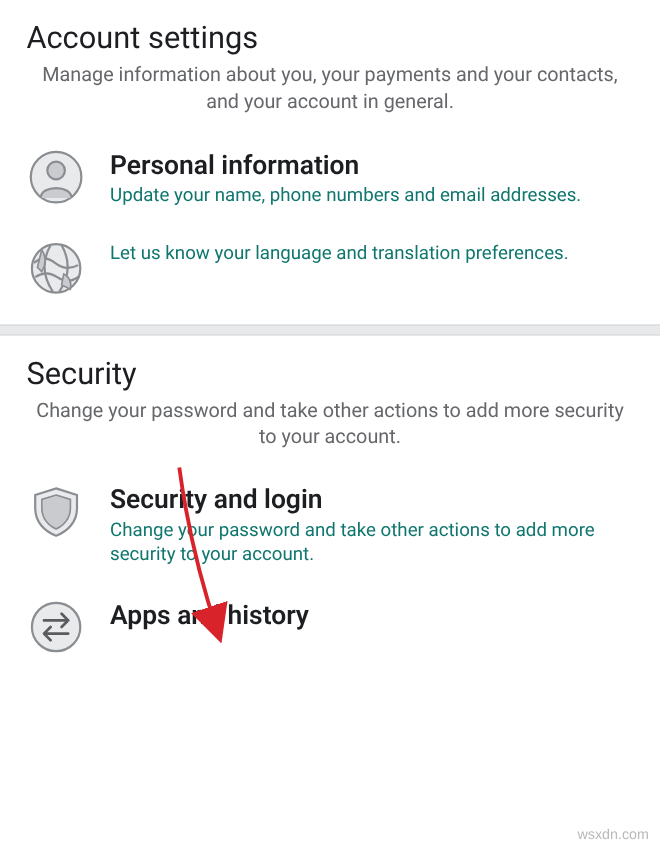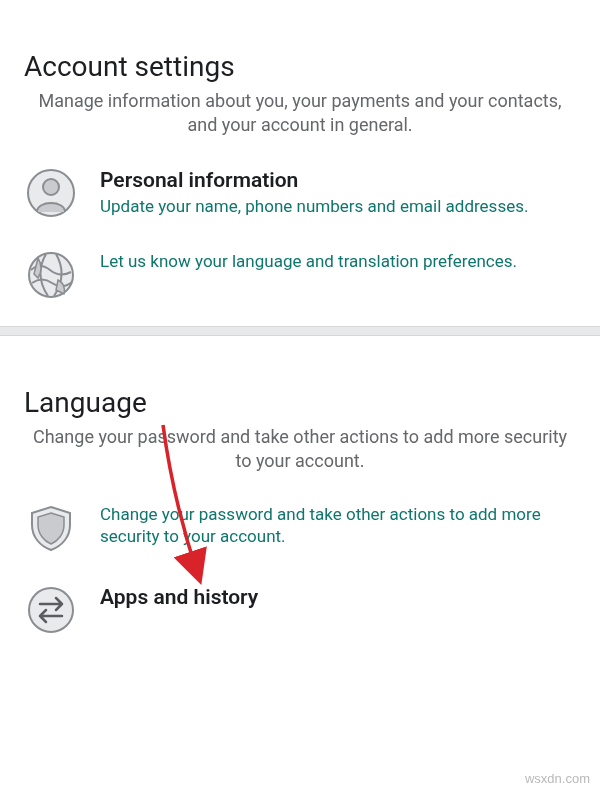--- a/index.html
+++ b/index.html
@@ -16,21 +16,20 @@
       overflow: hidden;
     }
     .section {
       padding: 18px 24px 10px 24px;
     }
     .section-title {
       font-size: 28px;
       font-weight: 400;
       color: #1c1e21;
       margin-bottom: 6px;
-      margin-top: 32px;
     }
     .section-subtitle {
       font-size: 18px;
       color: #65676b;
       line-height: 1.35;
       margin-bottom: 14px;
       text-align: center;
     }
     .item {
       display: flex;
@@ -45,21 +44,21 @@
       display: flex;
       align-items: center;
       justify-content: center;
       margin-right: 22px;
     }
     .item-text {
       flex: 1;
       padding-top: 2px;
     }
     .item-title {
-      font-size: 21px;
+      font-size: 24px;
       font-weight: 600;
       color: #1c1e21;
       margin-bottom: 3px;
     }
     .item-desc {
       font-size: 17px;
       color: #0f766e;
       line-height: 1.3;
     }
     .divider {
@@ -71,21 +70,21 @@
     svg {
       width: 50px;
       height: 50px;
     }
     .arrow {
       position: absolute;
       pointer-events: none;
     }
     .watermark {
       position: absolute;
-      bottom: 2px;
+      bottom: 22px;
       right: 10px;
       font-size: 13px;
       color: #b9b9b9;
       font-family: Arial, sans-serif;
     }
   </style>
 </head>
 <body>
 
 <div class="section">
@@ -121,31 +120,32 @@
     <div class="item-text">
       <div class="item-desc">Let us know your language and translation preferences.</div>
     </div>
   </div>
 
 </div>
 
 <div class="divider"></div>
 
 <div class="section">
-  <h1 class="section-title">Language</h1>
+  <h1 class="section-title">Security</h1>
   <p class="section-subtitle">Change your password and take other actions to add more security to your account.</p>
 
   <div class="item">
     <div class="icon-wrap">
       <svg viewBox="0 0 50 50">
         <path d="M25 4 L44 10 L44 22 C44 34 36 43 25 47 C14 43 6 34 6 22 L6 10 Z" fill="#e9eaec" stroke="#8a8d91" stroke-width="2"></path>
         <path d="M25 10 L38 14 L38 22 C38 31 32 38 25 41 C18 38 12 31 12 22 L12 14 Z" fill="#c9cbcf" stroke="#8a8d91" stroke-width="1.5"></path>
       </svg>
     </div>
     <div class="item-text">
+      <div class="item-title">Security and login</div>
       <div class="item-desc">Change your password and take other actions to add more security to your account.</div>
     </div>
   </div>
 
   <div class="item">
     <div class="icon-wrap">
       <svg viewBox="0 0 50 50">
         <circle cx="25" cy="25" r="22" fill="#e9eaec" stroke="#8a8d91" stroke-width="2"></circle>
         <path d="M14 19 L36 19 M30 13 L36 19 L30 25" fill="none" stroke="#5a5c60" stroke-width="2.5" stroke-linecap="round" stroke-linejoin="round"></path>
         <path d="M36 31 L14 31 M20 25 L14 31 L20 37" fill="none" stroke="#5a5c60" stroke-width="2.5" stroke-linecap="round" stroke-linejoin="round"></path>

